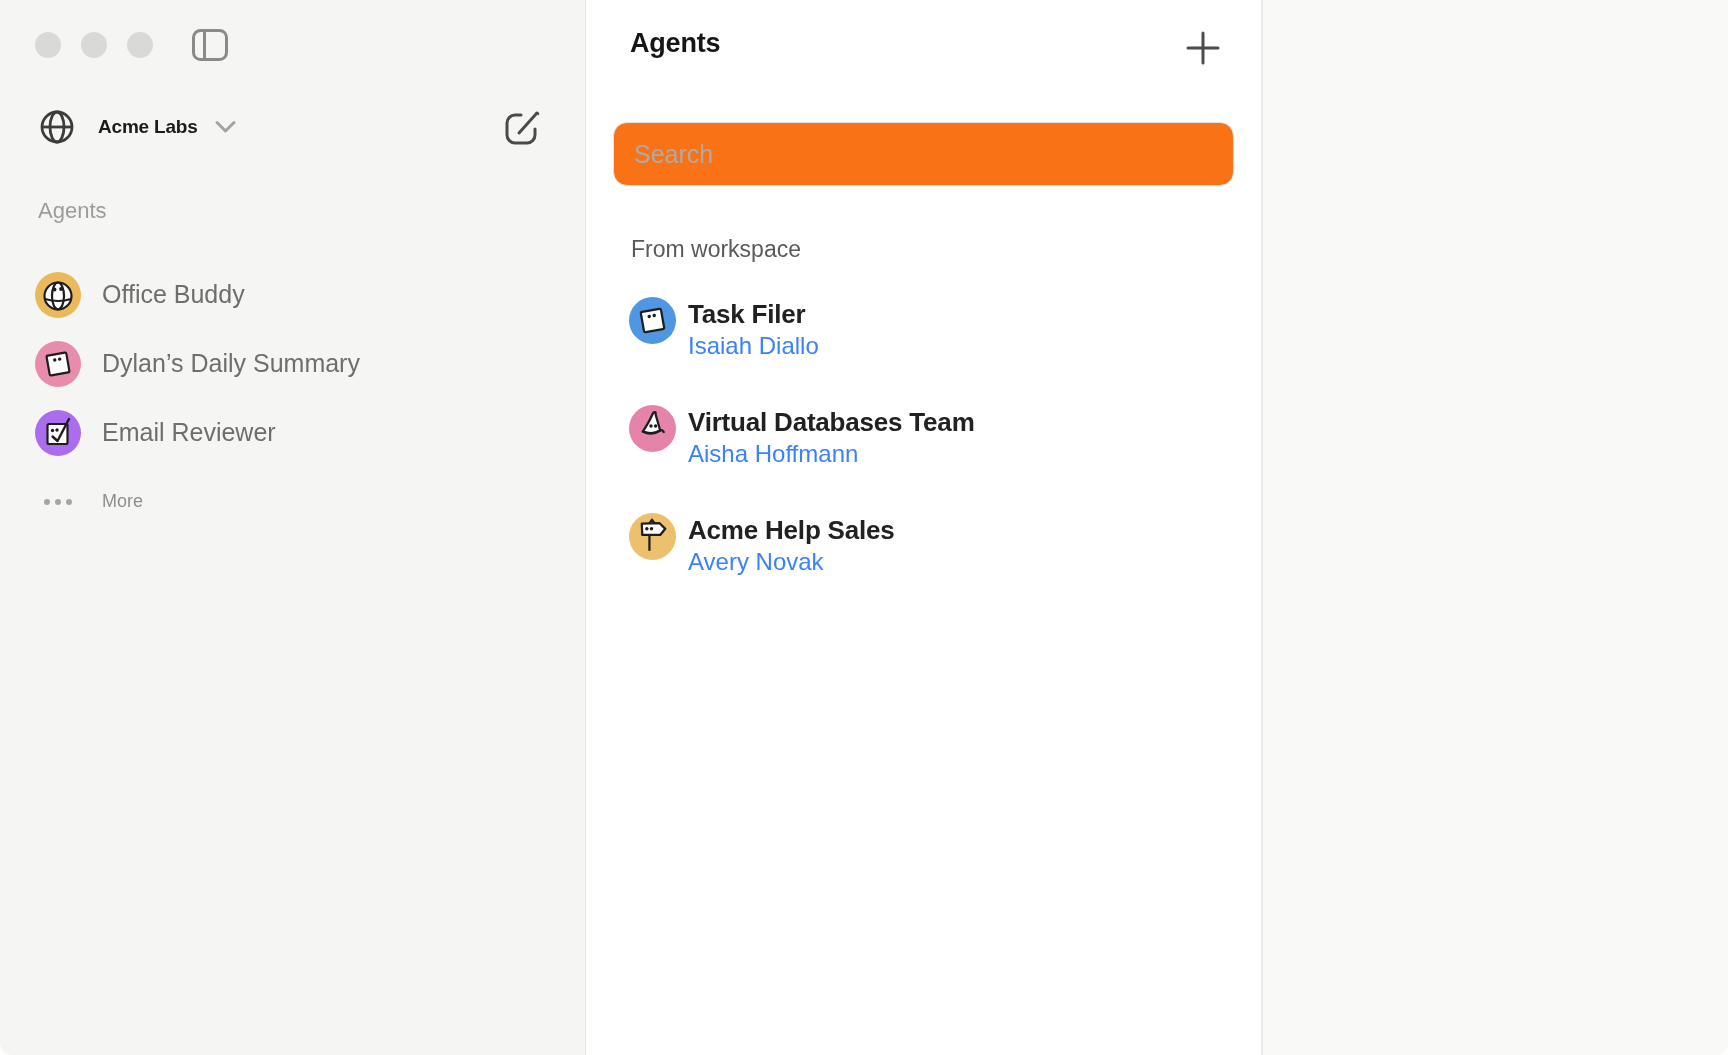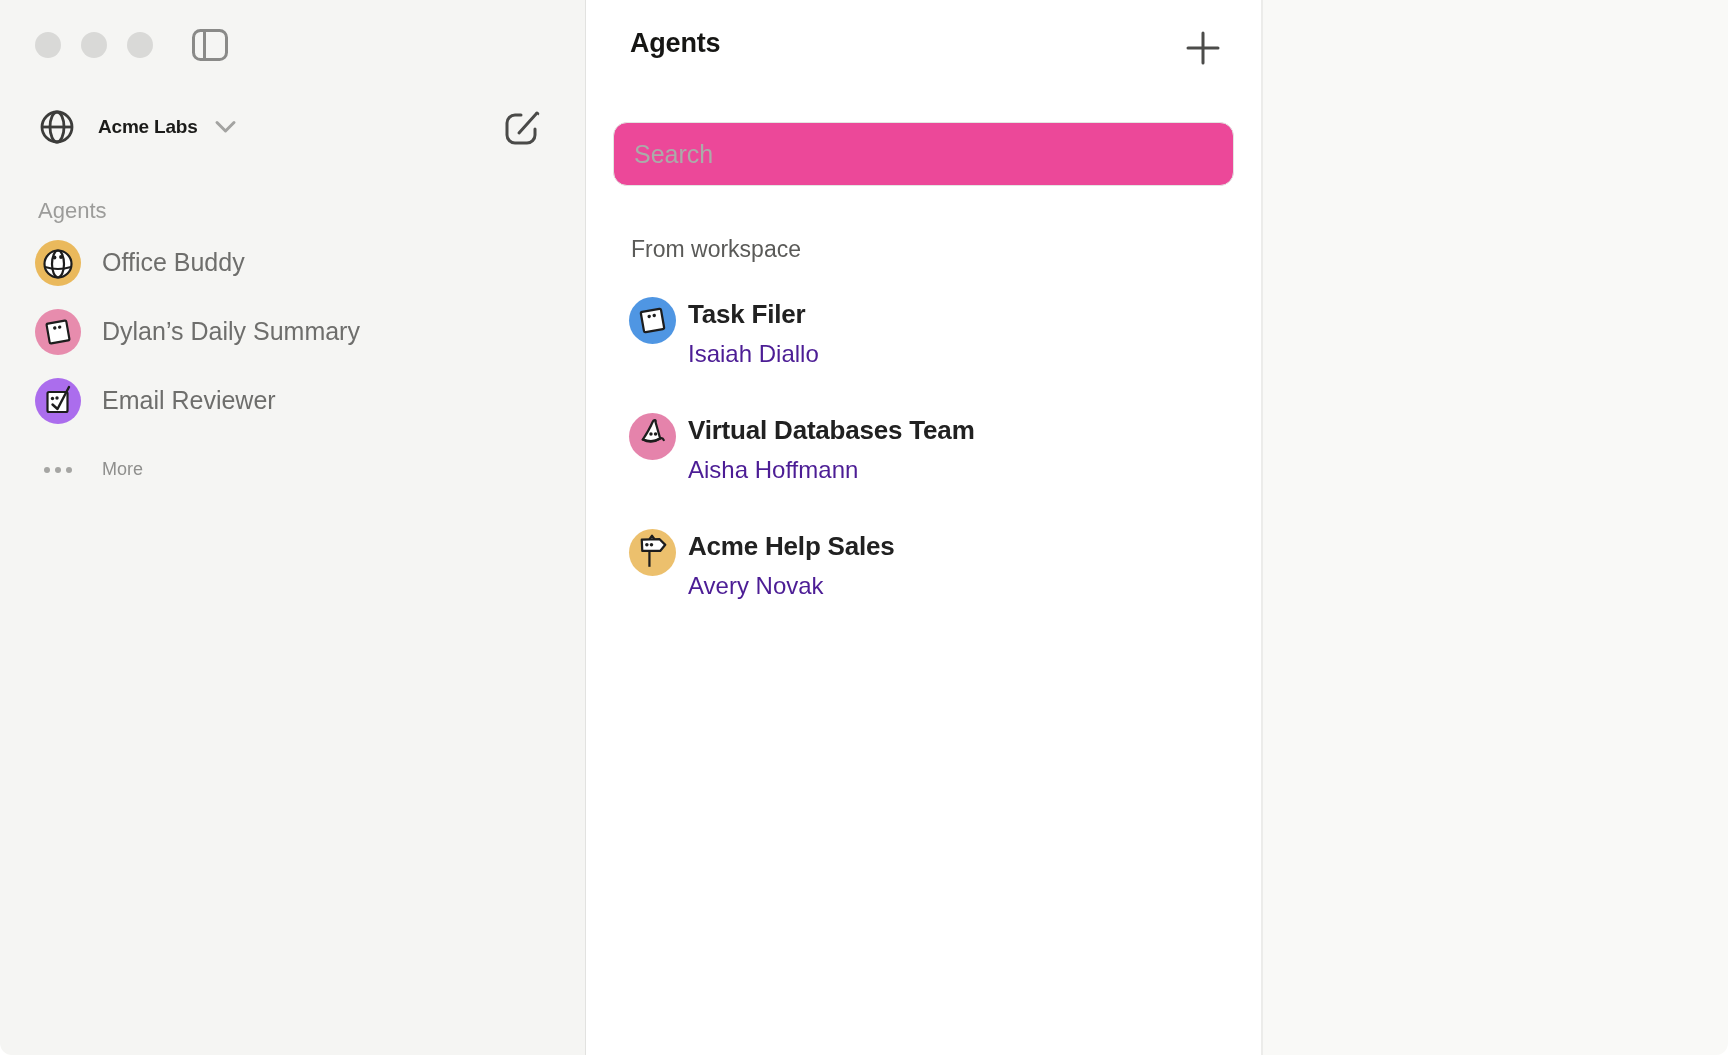--- a/index.html
+++ b/index.html
@@ -56,21 +56,21 @@
     position: absolute; left: 500px; top: 104px;
     width: 46px; height: 46px;
     display: flex; align-items: center; justify-content: center;
     background: none; border: none; cursor: pointer;
   }
   .sidebar-section-label {
     position: absolute; left: 38px; top: 198px;
     font-size: 22px; color: #9c9c9a;
   }
   .sidebar-agent-list {
-    position: absolute; left: 35px; top: 228px; width: 520px;
+    position: absolute; left: 35px; top: 260px; width: 520px;
   }
   .sidebar-agent-row {
     height: 69px; display: flex; align-items: center; gap: 21px;
     cursor: pointer;
   }
   .avatar {
     width: 46px; height: 46px; border-radius: 50%;
     display: flex; align-items: center; justify-content: center;
     flex: 0 0 auto;
   }
@@ -103,42 +103,42 @@
     display: flex; align-items: center; justify-content: center;
     background: none; border: none; cursor: pointer;
   }
   .search-input {
     position: absolute; left: 27px; top: 122px;
     width: 621px; height: 64px;
     border: 1.5px solid #e4e4e2; border-radius: 14px;
     padding: 0 20px;
     font-family: "Liberation Sans", sans-serif;
     font-size: 25px; color: #3a3a38;
-    background: #ec4899; outline: none;
+    background: #f97316; outline: none;
   }
   .search-input::placeholder { color: #ababa9; }
   .panel-section-label {
     position: absolute; left: 45px; top: 236px;
     font-size: 23px; color: #5a5a58;
   }
   .workspace-agent-list {
     position: absolute; left: 43px; top: 297px; width: 600px;
   }
   .workspace-agent-row {
     display: flex; align-items: flex-start; gap: 12px;
     margin-bottom: 45px; cursor: pointer;
   }
   .workspace-avatar { width: 47px; height: 47px; }
   .workspace-agent-text { padding-top: 1px; }
   .workspace-agent-name {
     font-size: 26px; font-weight: 600; color: #212121;
     line-height: 33px; letter-spacing: -0.2px;
   }
   .workspace-agent-owner {
-    font-size: 24px; color: #4c1d95; margin-top: 8px; line-height: 29px;
+    font-size: 24px; color: #3b82f6; line-height: 29px;
   }
 
   
   .right-area {
     position: absolute; left: 1262px; top: 0;
     width: 466px; height: 1055px;
     background: #f9f9f7;
     border-left: 1px solid #ececea;
   }
 </style>

